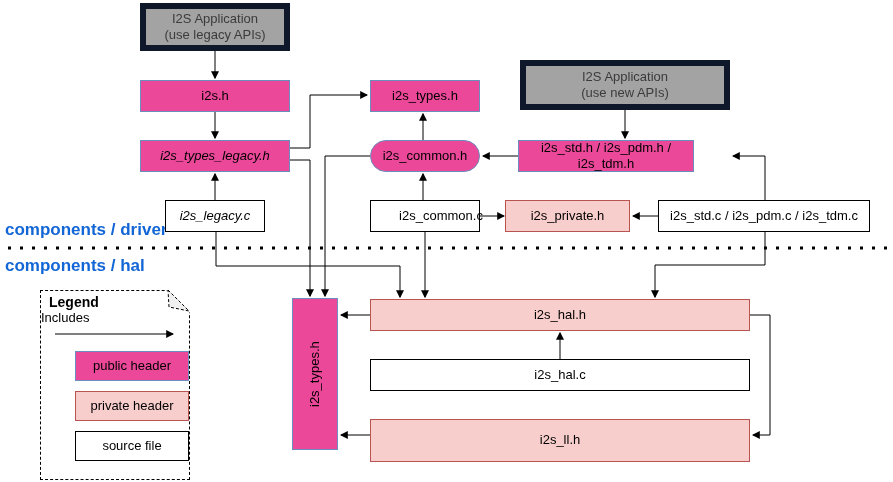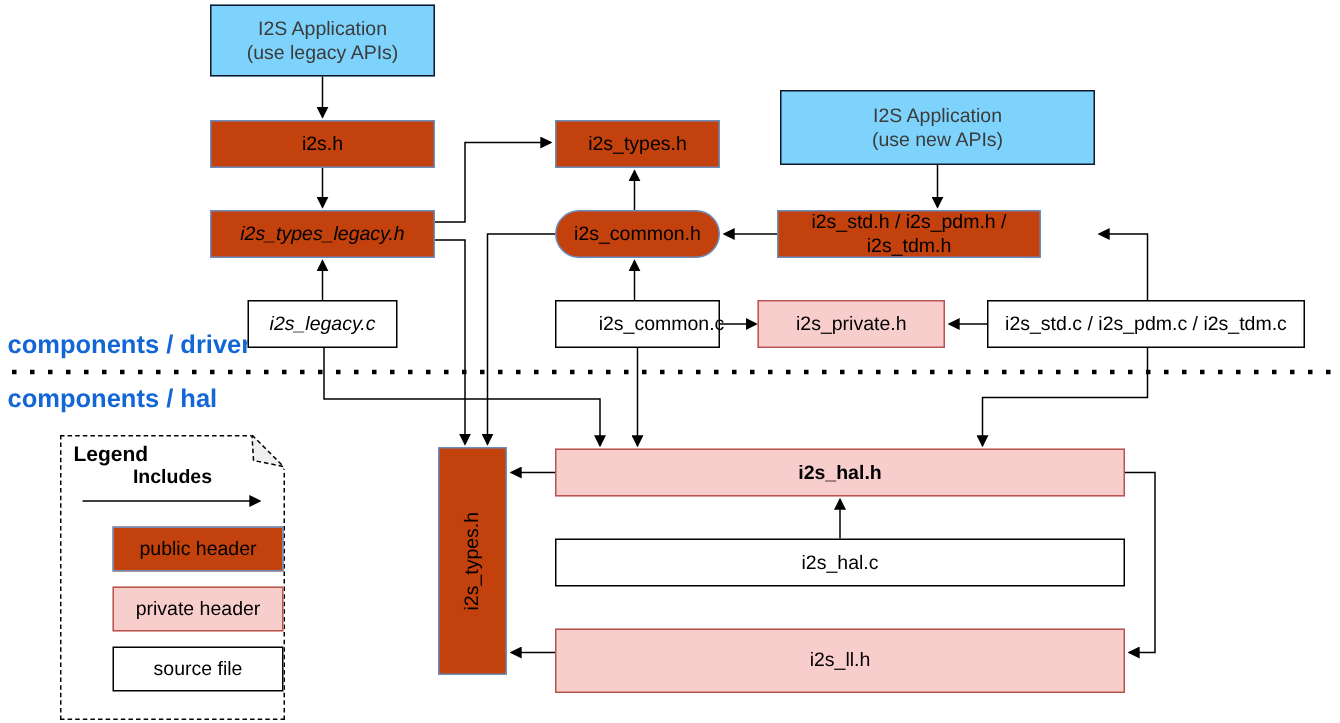--- a/index.html
+++ b/index.html
@@ -1,31 +1,31 @@
 <!DOCTYPE html>
 <html><head>
 <meta charset="utf-8">
 <style>
   html,body{margin:0;padding:0;background:#ffffff;}
   #canvas{position:relative;width:893px;height:482px;background:#ffffff;
           font-family:"Liberation Sans", sans-serif;overflow:hidden;}
   .node{position:absolute;box-sizing:border-box;display:flex;align-items:center;
         justify-content:center;text-align:center;font-size:13px;color:#000;
         line-height:1.25;}
-  .blue {background:#c2410c;border:1px solid #6c8ebf;}
+  .blue {background:#ec4899;border:1px solid #6c8ebf;}
   .pink {background:#f8cecc;border:1px solid #b85450;}
   .plain{background:#ffffff;border:1px solid #000000;}
-  .gray {background:#7dd3fc;border:1px solid #0f172a;color:#3b3b3b;flex-direction:column;}
+  .gray {background:#a3a3a3;border:6px solid #0f172a;color:#3b3b3b;flex-direction:column;}
   .vert span{transform:rotate(-90deg);white-space:nowrap;}
   .sec-label{position:absolute;font-size:17px;font-weight:bold;color:#1366d6;white-space:nowrap;}
   #edges{position:absolute;left:0;top:0;pointer-events:none;}
   #legend{position:absolute;left:40px;top:290px;width:150px;height:190px;
           border:1px dashed #000;box-sizing:border-box;background:#fff;}
   #legend .lg-title{position:absolute;left:8px;top:3px;font-size:14px;font-weight:bold;}
-  #legend .lg-includes{position:absolute;left:0;top:19px;width:100%;text-align:center;font-size:13px;font-weight:bold;}
+  #legend .lg-includes{position:absolute;left:0;top:19px;width:100%;font-size:13px;}
   .lg-item{left:15px;width:114px;height:30px;margin-left:19px;}
   #fold{position:absolute;top:-1px;right:-1px;}
 </style>
 </head>
 <body>
 
 <div id="canvas">
 
   <div class="sec-label" style="left:5px;top:220px;">components / driver</div>
   <div class="sec-label" style="left:5px;top:256px;">components / hal</div>
@@ -46,21 +46,21 @@
     <span>I2S Application</span>
     <span>(use new APIs)</span>
   </div>
   <div class="node blue" style="left:518px;top:140px;width:176px;height:32px;">i2s_std.h / i2s_pdm.h / i2s_tdm.h</div>
   <div class="node pink" style="left:505px;top:200px;width:125px;height:32px;">i2s_private.h</div>
   <div class="node plain" style="left:658px;top:200px;width:212px;height:32px;">i2s_std.c / i2s_pdm.c / i2s_tdm.c</div>
 
   <div class="node blue vert" style="left:292px;top:298px;width:46px;height:152px;">
     <span>i2s_types.h</span>
   </div>
-  <div class="node pink" style="left:370px;top:299px;width:380px;height:32px;font-weight:bold;">i2s_hal.h</div>
+  <div class="node pink" style="left:370px;top:299px;width:380px;height:32px;">i2s_hal.h</div>
   <div class="node plain" style="left:370px;top:359px;width:380px;height:32px;">i2s_hal.c</div>
   <div class="node pink" style="left:370px;top:419px;width:380px;height:43px;">i2s_ll.h</div>
 
   <div id="legend">
     <div class="lg-title">Legend</div>
     <div class="lg-includes">Includes</div>
     <div class="node blue lg-item" style="top:60px;">public header</div>
     <div class="node pink lg-item" style="top:100px;">private header</div>
     <div class="node plain lg-item" style="top:140px;">source file</div>
     <svg id="fold" width="23" height="23">

